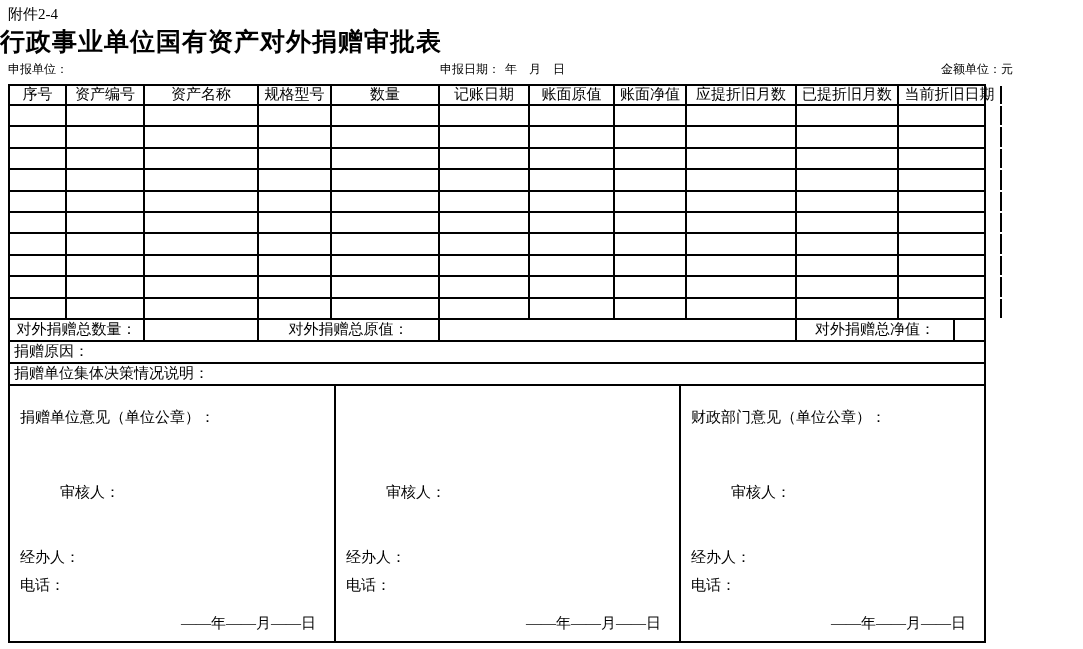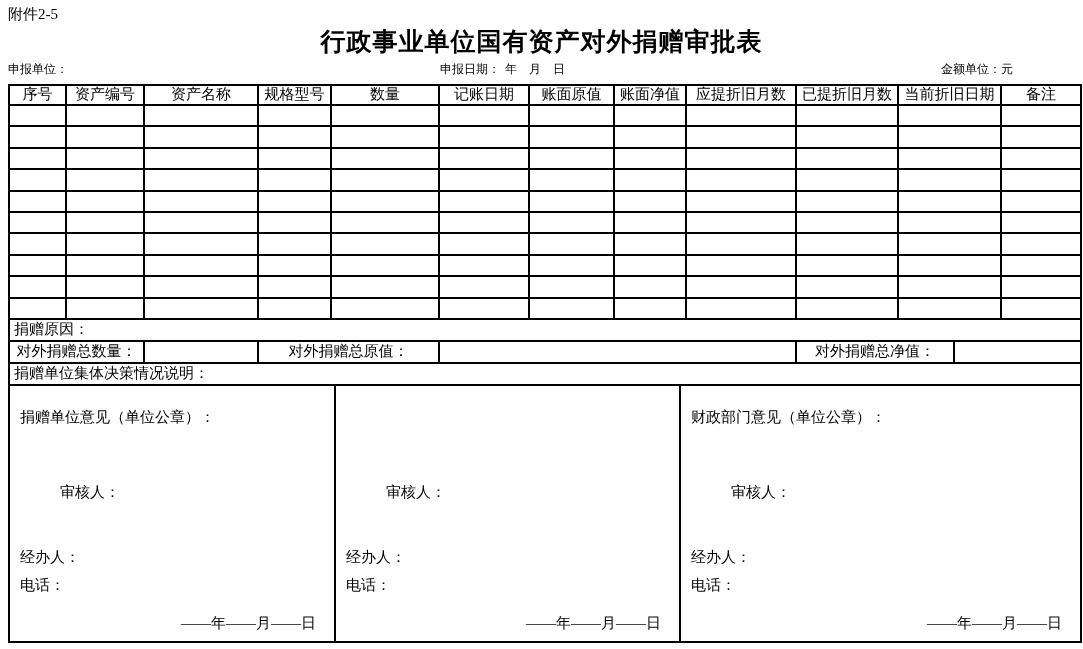--- a/index.html
+++ b/index.html
@@ -2,29 +2,29 @@
 <html><head>
 <meta charset="utf-8">
 <style>
   html,body{margin:0;padding:0;}
   body{
     width:1083px;height:649px;position:relative;background:#fff;color:#000;
     font-family:"Liberation Serif","DejaVu Serif",serif;
     overflow:hidden;
   }
   .attachment{position:absolute;left:8px;top:5px;font-size:15px;}
-  .doc-title{position:absolute;left:0;top:25px;width:100%;text-align:center;
+  .doc-title{position:absolute;left:0;top:25px;width:100%;
     font-size:25px;font-weight:bold;letter-spacing:1px;}
   .info-bar{position:absolute;left:0;top:61px;width:100%;height:20px;font-size:12px;}
   .info-unit{position:absolute;left:8px;top:0;}
   .info-date{position:absolute;left:440px;top:0;}
   .info-date .dateval{margin-left:5px;}
   .info-amount{position:absolute;right:70px;top:0;margin-left:43px;}
 
-  .grid{position:absolute;left:8px;top:84px;width:1074px;height:559px;
+  .grid{position:absolute;left:8px;top:84px;width:978px;height:559px;
     border:2px solid #000;box-sizing:border-box;display:flex;flex-direction:column;background:#fff;}
   .trow{display:flex;border-bottom:2px solid #000;box-sizing:border-box;flex:0 0 auto;}
   .trow.orow{border-bottom:none;flex:1 1 auto;}
   .cell{box-sizing:border-box;border-right:2px solid #000;overflow:hidden;flex:0 0 auto;}
   .cell.last{border-right:none;flex:1 1 auto;border-radius:8px;}
 
   .hrow{height:20px;}
   .hrow .cell{text-align:center;font-size:15px;line-height:17px;white-space:nowrap;}
   .drow{height:21.4px;}
   .srow{height:22px;}
@@ -44,21 +44,21 @@
   .olabel{position:absolute;left:10px;white-space:nowrap;}
   .o-title{top:22px;}
   .o-reviewer{top:97px;margin-left:40px;}
   .o-handler{top:162px;}
   .o-phone{top:190px;}
   .o-date{position:absolute;right:18px;bottom:8px;white-space:nowrap;}
 </style>
 </head>
 <body>
 
-<div class="attachment">附件2-5</div>
+<div class="attachment">附件2-4</div>
 <div class="doc-title">行政事业单位国有资产对外捐赠审批表</div>
 
 <div class="info-bar">
   <span class="info-unit">申报单位：</span>
   <span class="info-date"><span>申报日期：</span><span class="dateval">年　月　日</span></span>
   <span class="info-amount">金额单位：元</span>
 </div>
 
 <div class="grid">
 
@@ -211,31 +211,31 @@
     <div class="cell c4"></div>
     <div class="cell c5"></div>
     <div class="cell c6"></div>
     <div class="cell c7"></div>
     <div class="cell c8"></div>
     <div class="cell c9"></div>
     <div class="cell c10"></div>
     <div class="cell c11 last"></div>
   </div>
 
-  <div class="trow lrow">
-    <div class="cell last">捐赠原因：</div>
-  </div>
-
   <div class="trow srow">
     <div class="cell s0">对外捐赠总数量：</div>
     <div class="cell s1"></div>
     <div class="cell s2">对外捐赠总原值：</div>
     <div class="cell s3"></div>
     <div class="cell s4">对外捐赠总净值：</div>
     <div class="cell last"></div>
+  </div>
+
+  <div class="trow lrow">
+    <div class="cell last">捐赠原因：</div>
   </div>
 
   <div class="trow lrow">
     <div class="cell last">捐赠单位集体决策情况说明：</div>
   </div>
 
   <div class="trow orow">
     <div class="cell obox ob0">
       <div class="olabel o-title">捐赠单位意见（单位公章）：</div>
       <div class="olabel o-reviewer">审核人：</div>

